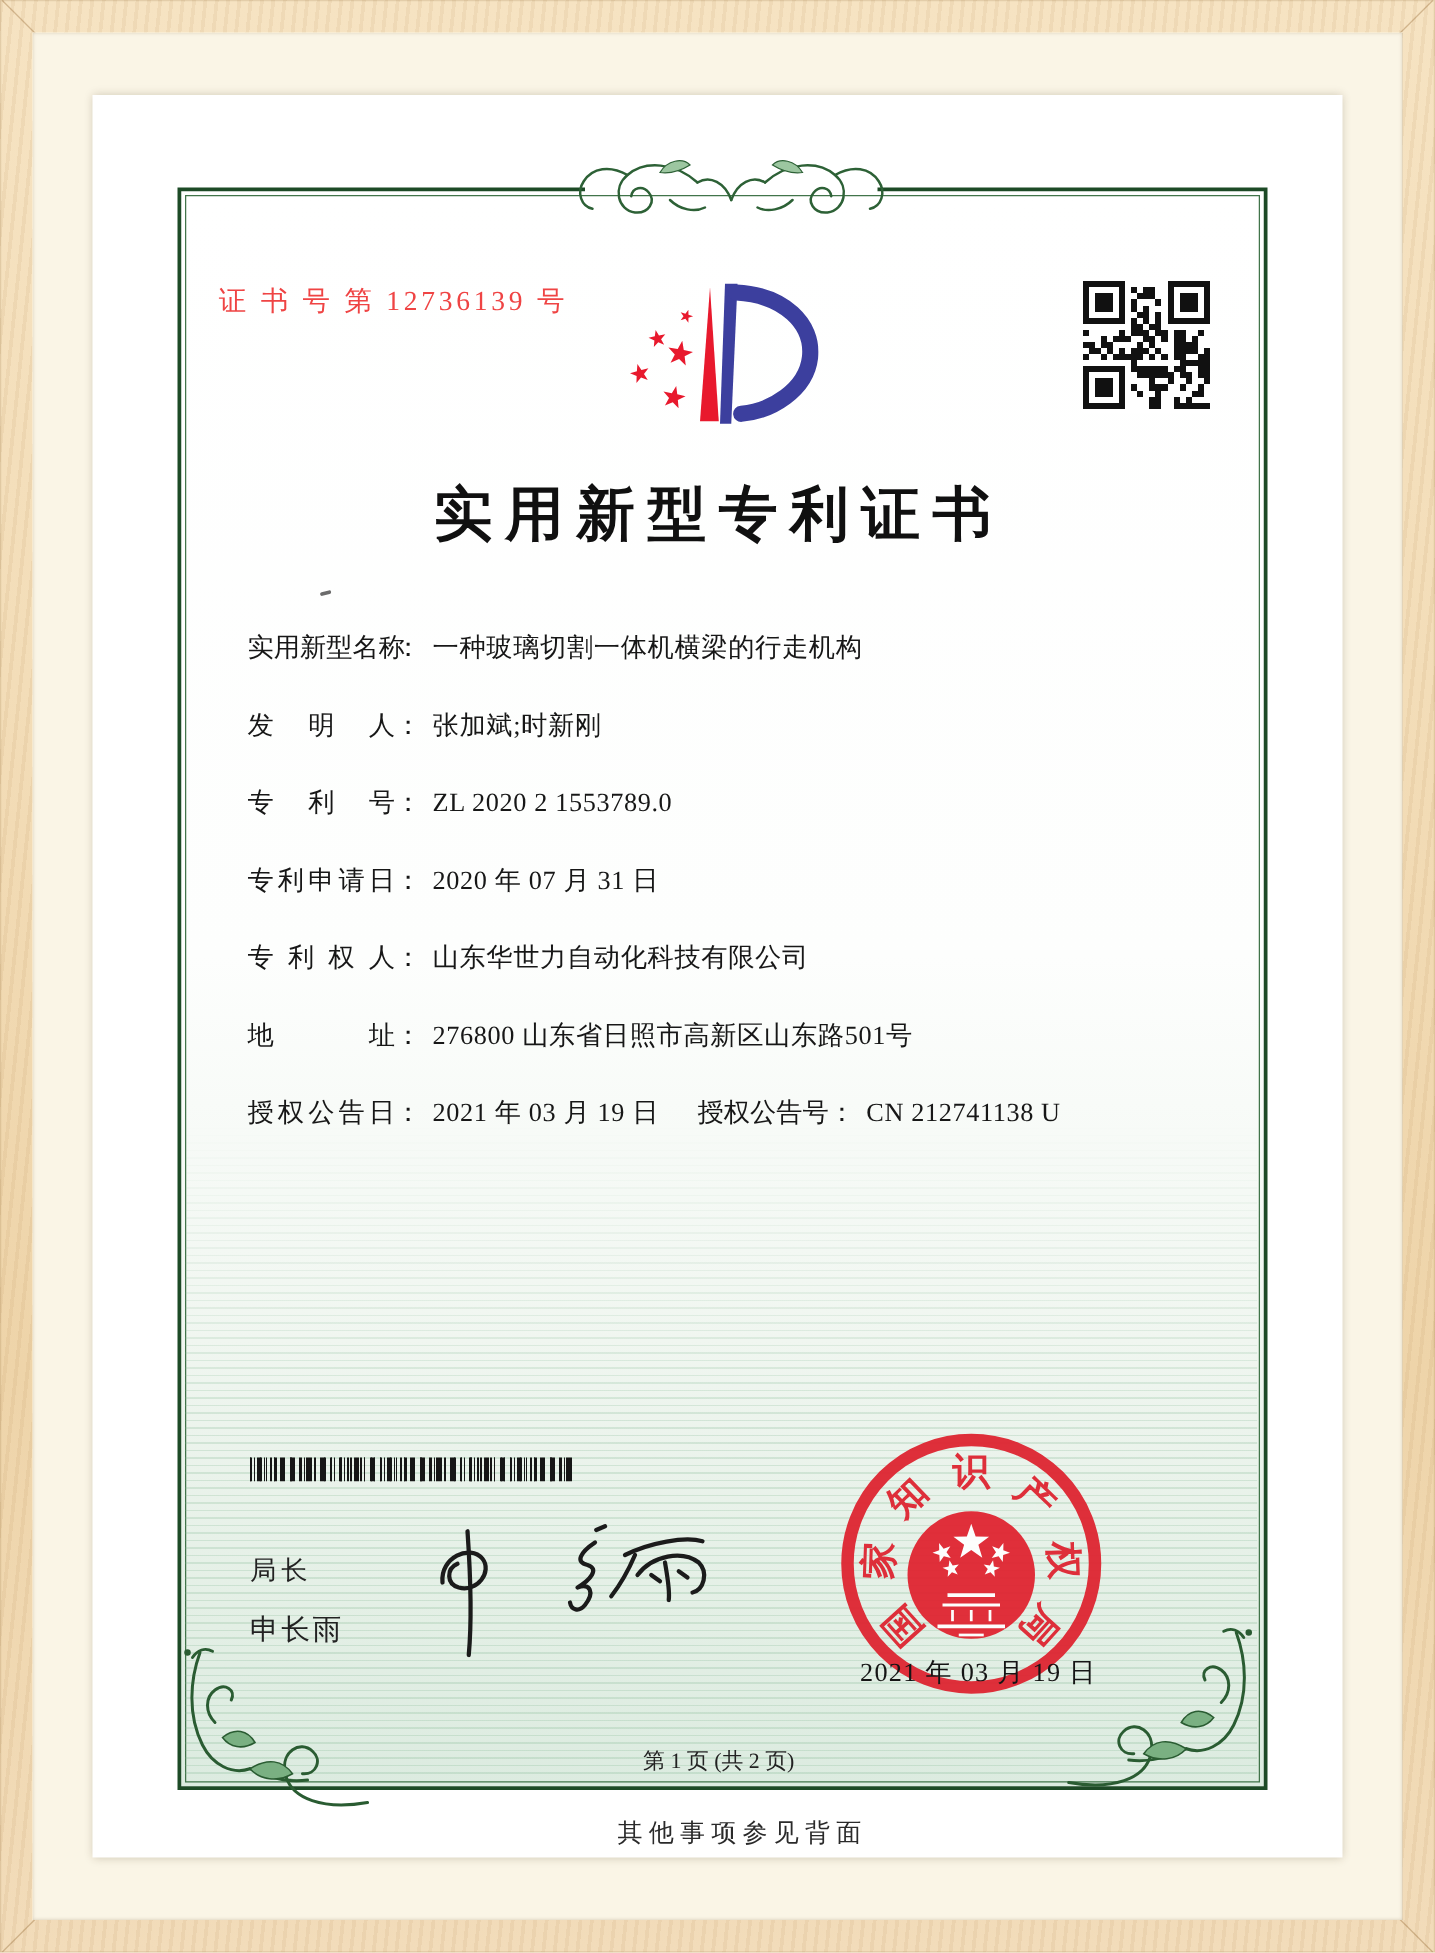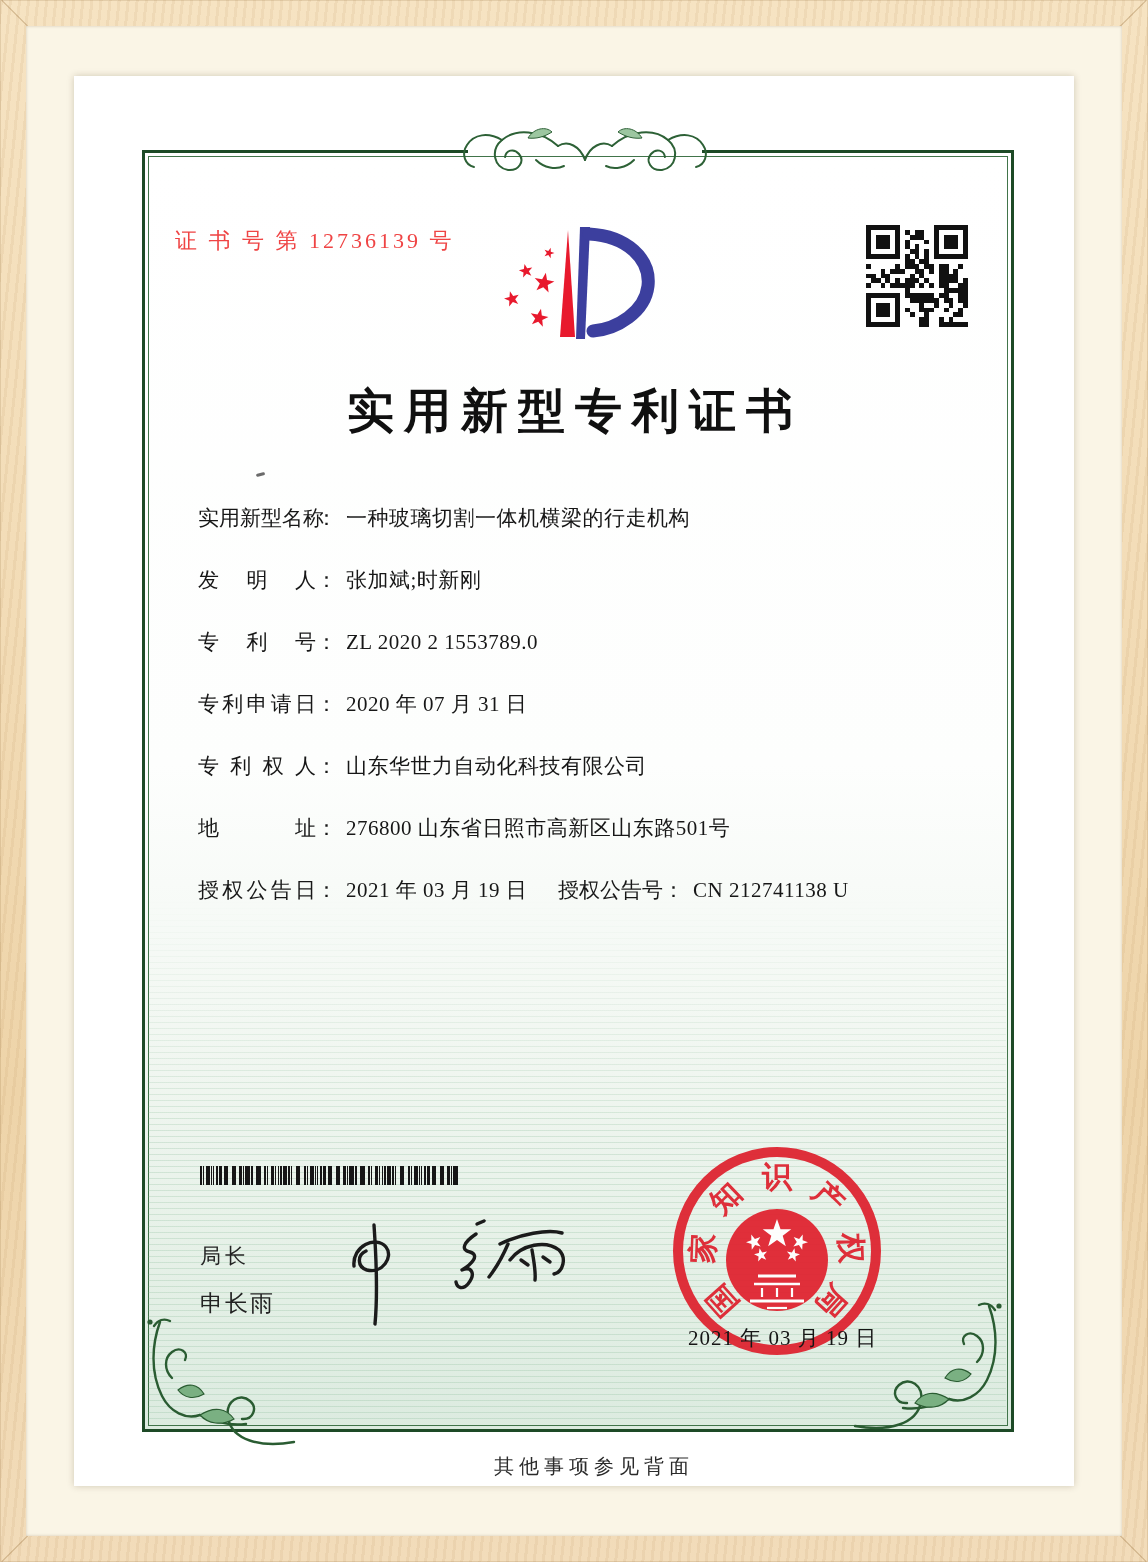--- a/index.html
+++ b/index.html
@@ -355,15 +355,16 @@
       <path d="M66,99 C80,106 96,110 112,108"></path>
       <path d="M20,10 C24,4 30,2 36,5"></path>
     </g>
     <g fill="#7ab082" stroke="#2a5c32" stroke-width="1.2">
       <path d="M66,99 C80,90 92,92 100,103 C88,110 74,108 66,99 Z"></path>
       <path d="M44,74 C54,66 64,68 70,78 C60,84 50,82 44,74 Z"></path>
     </g>
     <circle cx="16" cy="6" r="2.6" fill="#2a5c32"></circle>
   </svg>
 
+  <div class="page-info">第 1 页 (共 2 页)</div>
   <div class="back-note">其他事项参见背面</div>
 
 </div>
 
 </body></html>

